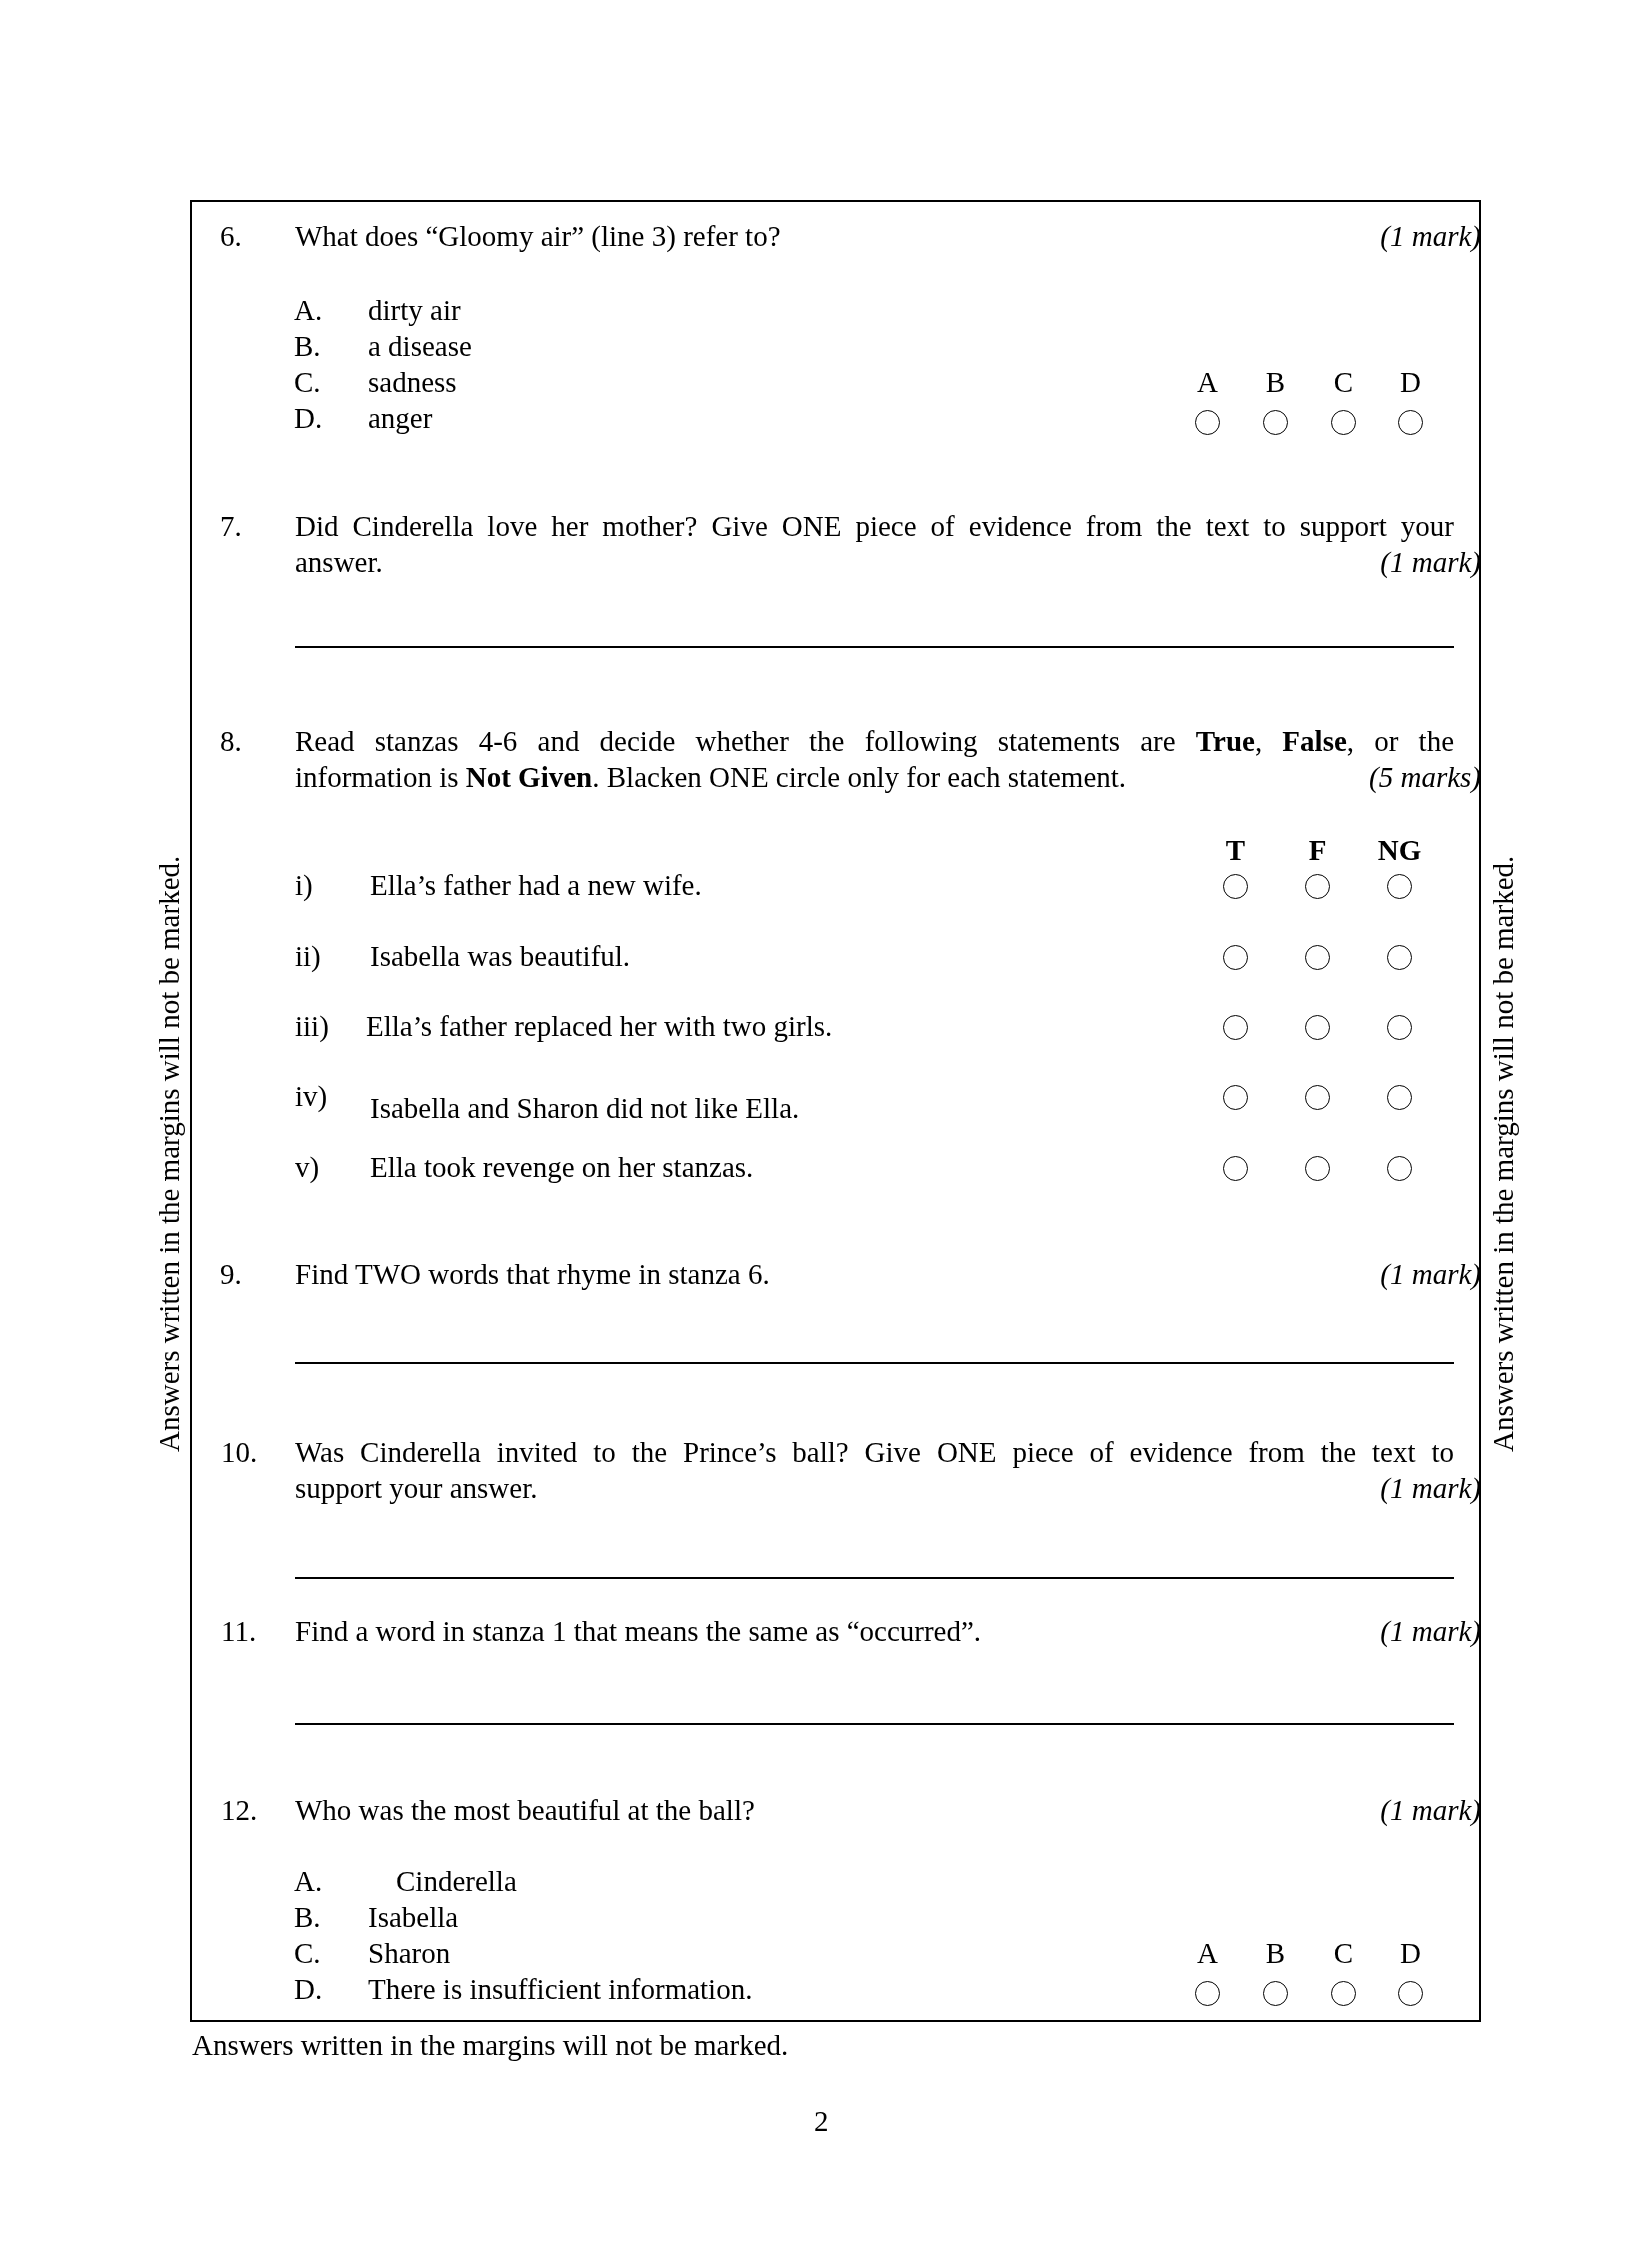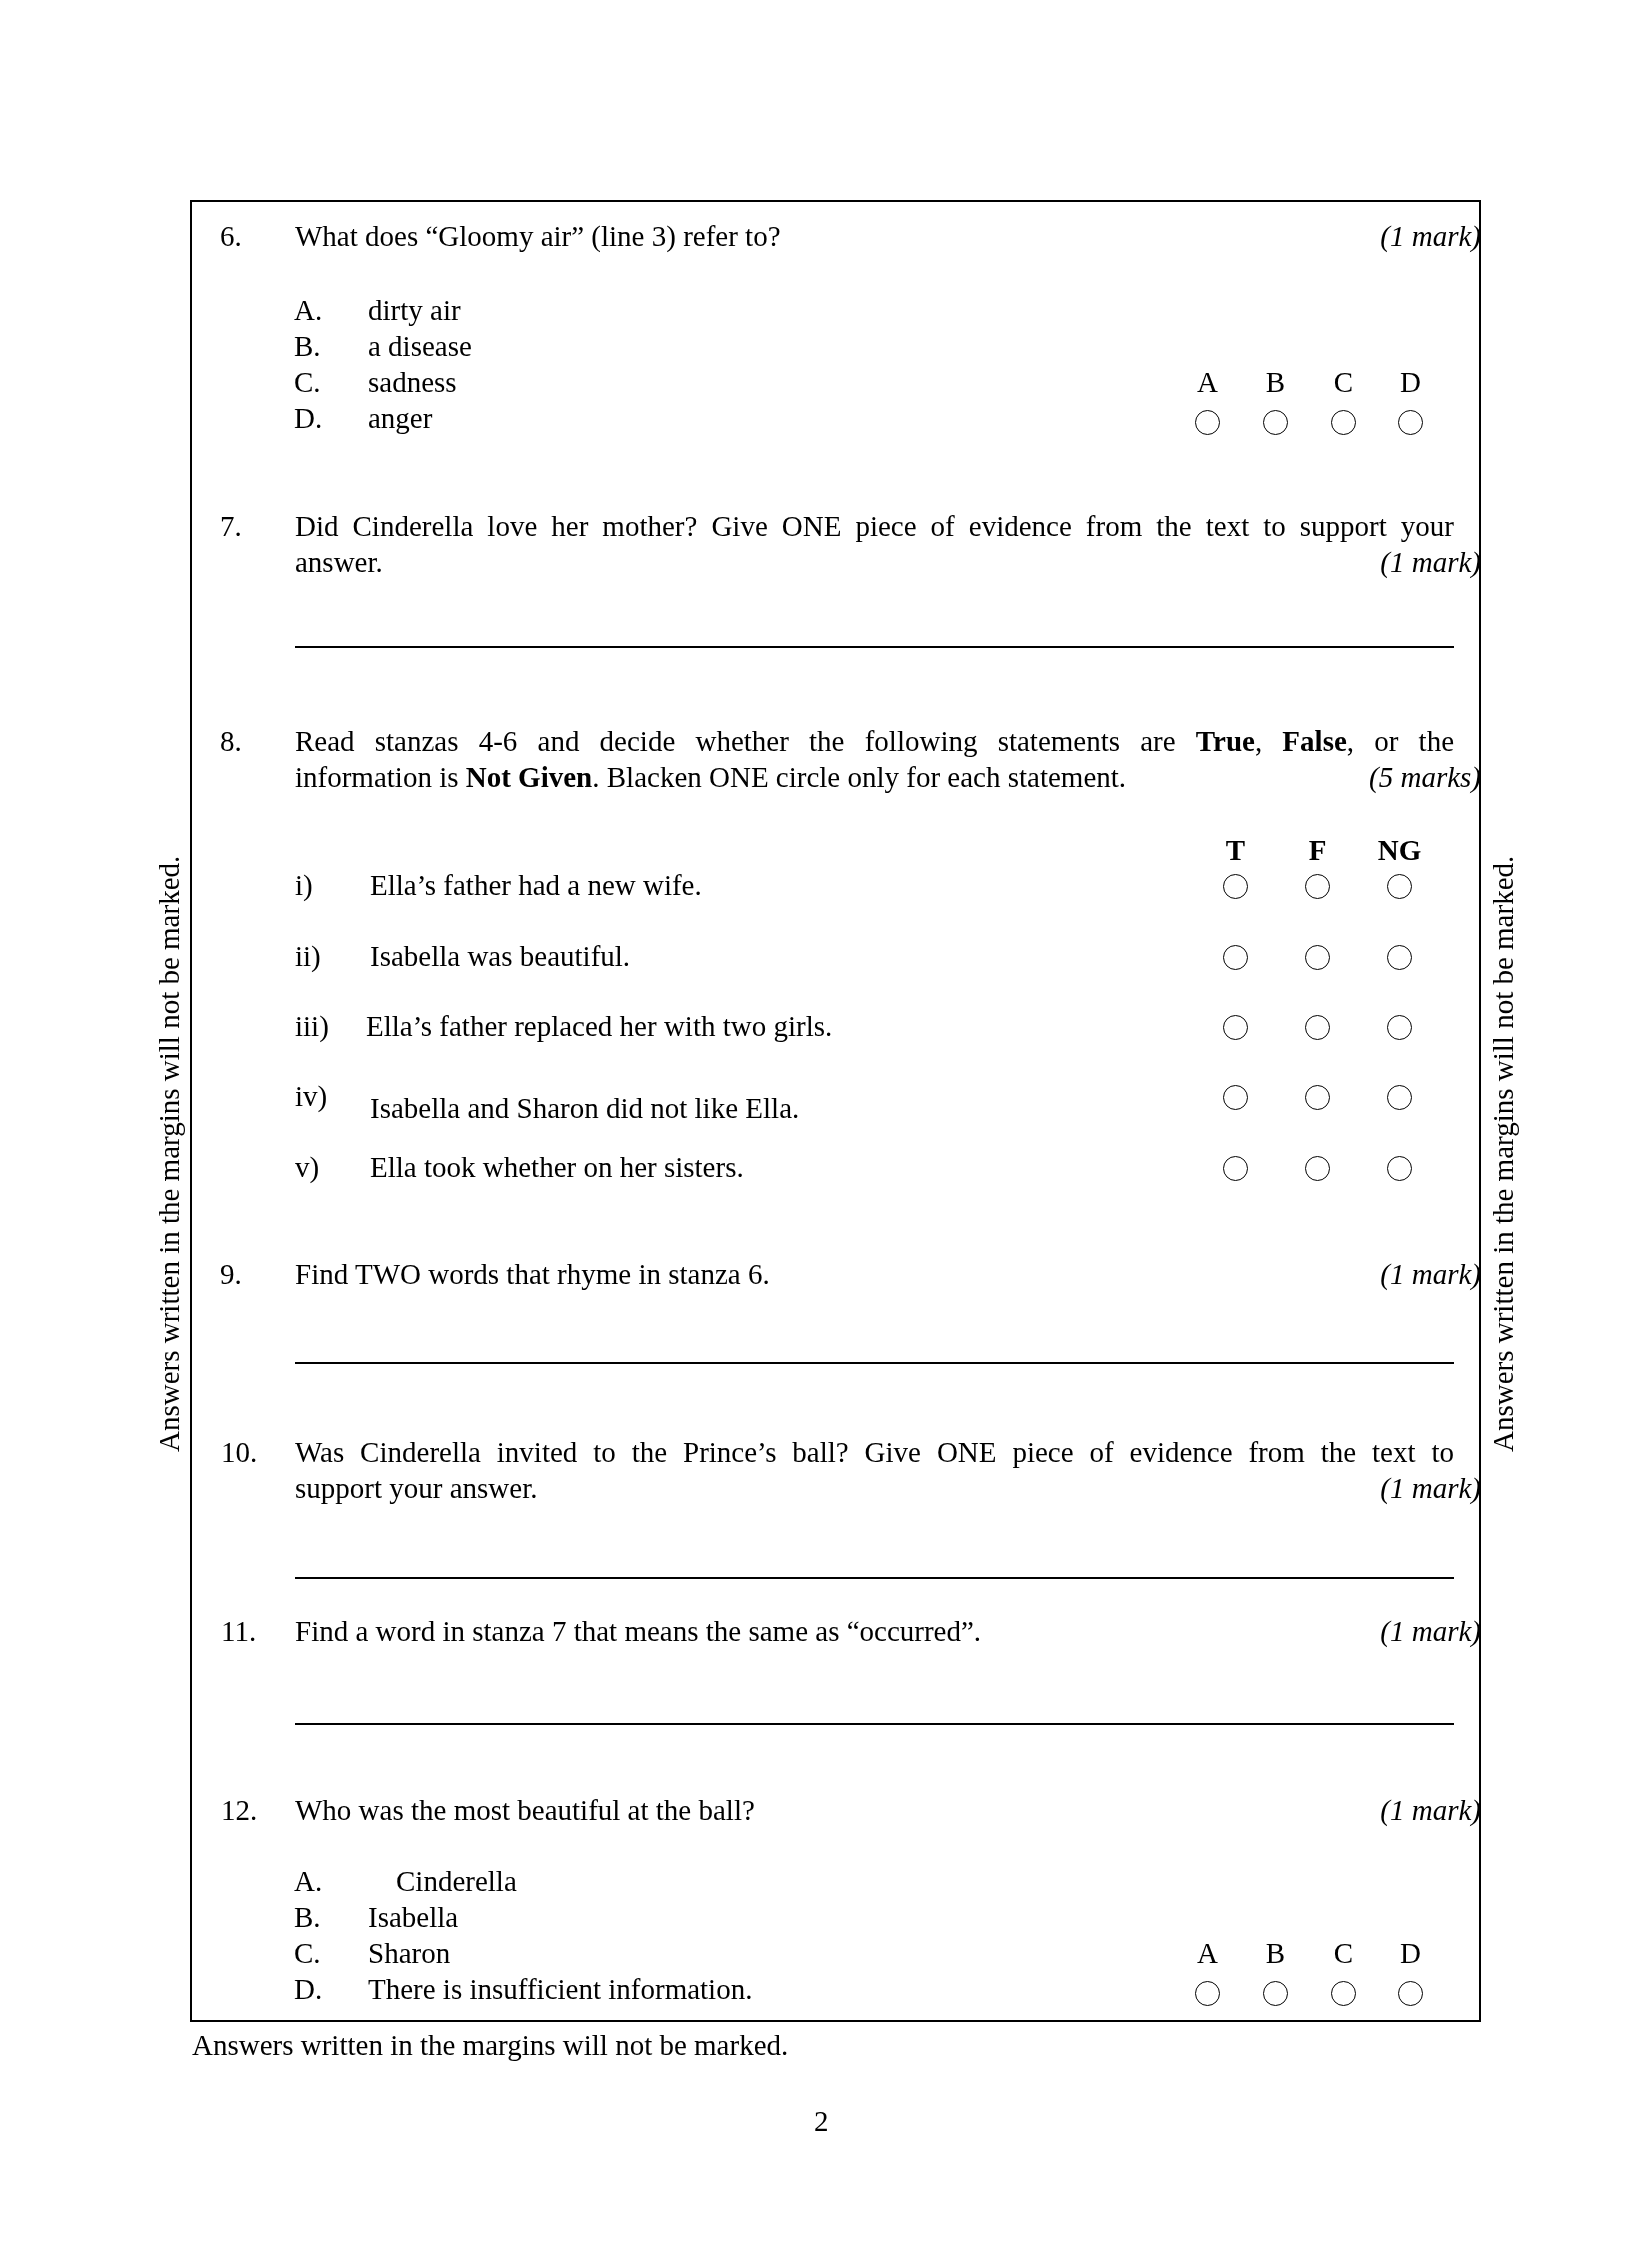--- a/index.html
+++ b/index.html
@@ -97,21 +97,21 @@
   <div>
     <div class="abs" style="left:295px; top:1082px;">iv)</div>
     <div class="abs" style="left:370px; top:1082px;margin-top:12px;">Isabella and Sharon did not like Ella.</div>
     <div class="bubble" style="left:1223px; top:1085px;"></div>
     <div class="bubble" style="left:1305px; top:1085px;"></div>
     <div class="bubble" style="left:1387px; top:1085px;"></div>
   </div>
 
   <div>
     <div class="abs" style="left:295px; top:1153px;">v)</div>
-    <div class="abs" style="left:370px; top:1153px;">Ella took whether on her sisters.</div>
+    <div class="abs" style="left:370px; top:1153px;">Ella took revenge on her stanzas.</div>
     <div class="bubble" style="left:1223px; top:1156px;"></div>
     <div class="bubble" style="left:1305px; top:1156px;"></div>
     <div class="bubble" style="left:1387px; top:1156px;"></div>
   </div>
 </div>
 
 <div>
   <div class="abs qnum" style="top:1260px;">9.</div>
   <div class="abs" style="left:295px; top:1260px;">Find TWO words that rhyme in stanza 6.</div>
   <div class="abs mark" style="top:1260px;">(1 mark)</div>
@@ -121,21 +121,21 @@
 <div>
   <div class="abs" style="left:221px; top:1438px;">10.</div>
   <div class="abs" style="left:295px; top:1438px; width:1159px; text-align:justify; text-align-last:justify; white-space:normal;">Was Cinderella invited to the Prince’s ball? Give ONE piece of evidence from the text to</div>
   <div class="abs" style="left:295px; top:1474px;">support your answer.</div>
   <div class="abs mark" style="top:1474px;">(1 mark)</div>
   <div class="ans-line" style="top:1577px;"></div>
 </div>
 
 <div>
   <div class="abs" style="left:221px; top:1617px;">11.</div>
-  <div class="abs" style="left:295px; top:1617px;">Find a word in stanza 7 that means the same as “occurred”.</div>
+  <div class="abs" style="left:295px; top:1617px;">Find a word in stanza 1 that means the same as “occurred”.</div>
   <div class="abs mark" style="top:1617px;">(1 mark)</div>
   <div class="ans-line" style="top:1723px;"></div>
 </div>
 
 <div>
   <div class="abs" style="left:221px; top:1796px;">12.</div>
   <div class="abs" style="left:295px; top:1796px;">Who was the most beautiful at the ball?</div>
   <div class="abs mark" style="top:1796px;">(1 mark)</div>
 
   <div class="abs opt-letter" style="top:1867px;">A.</div>

